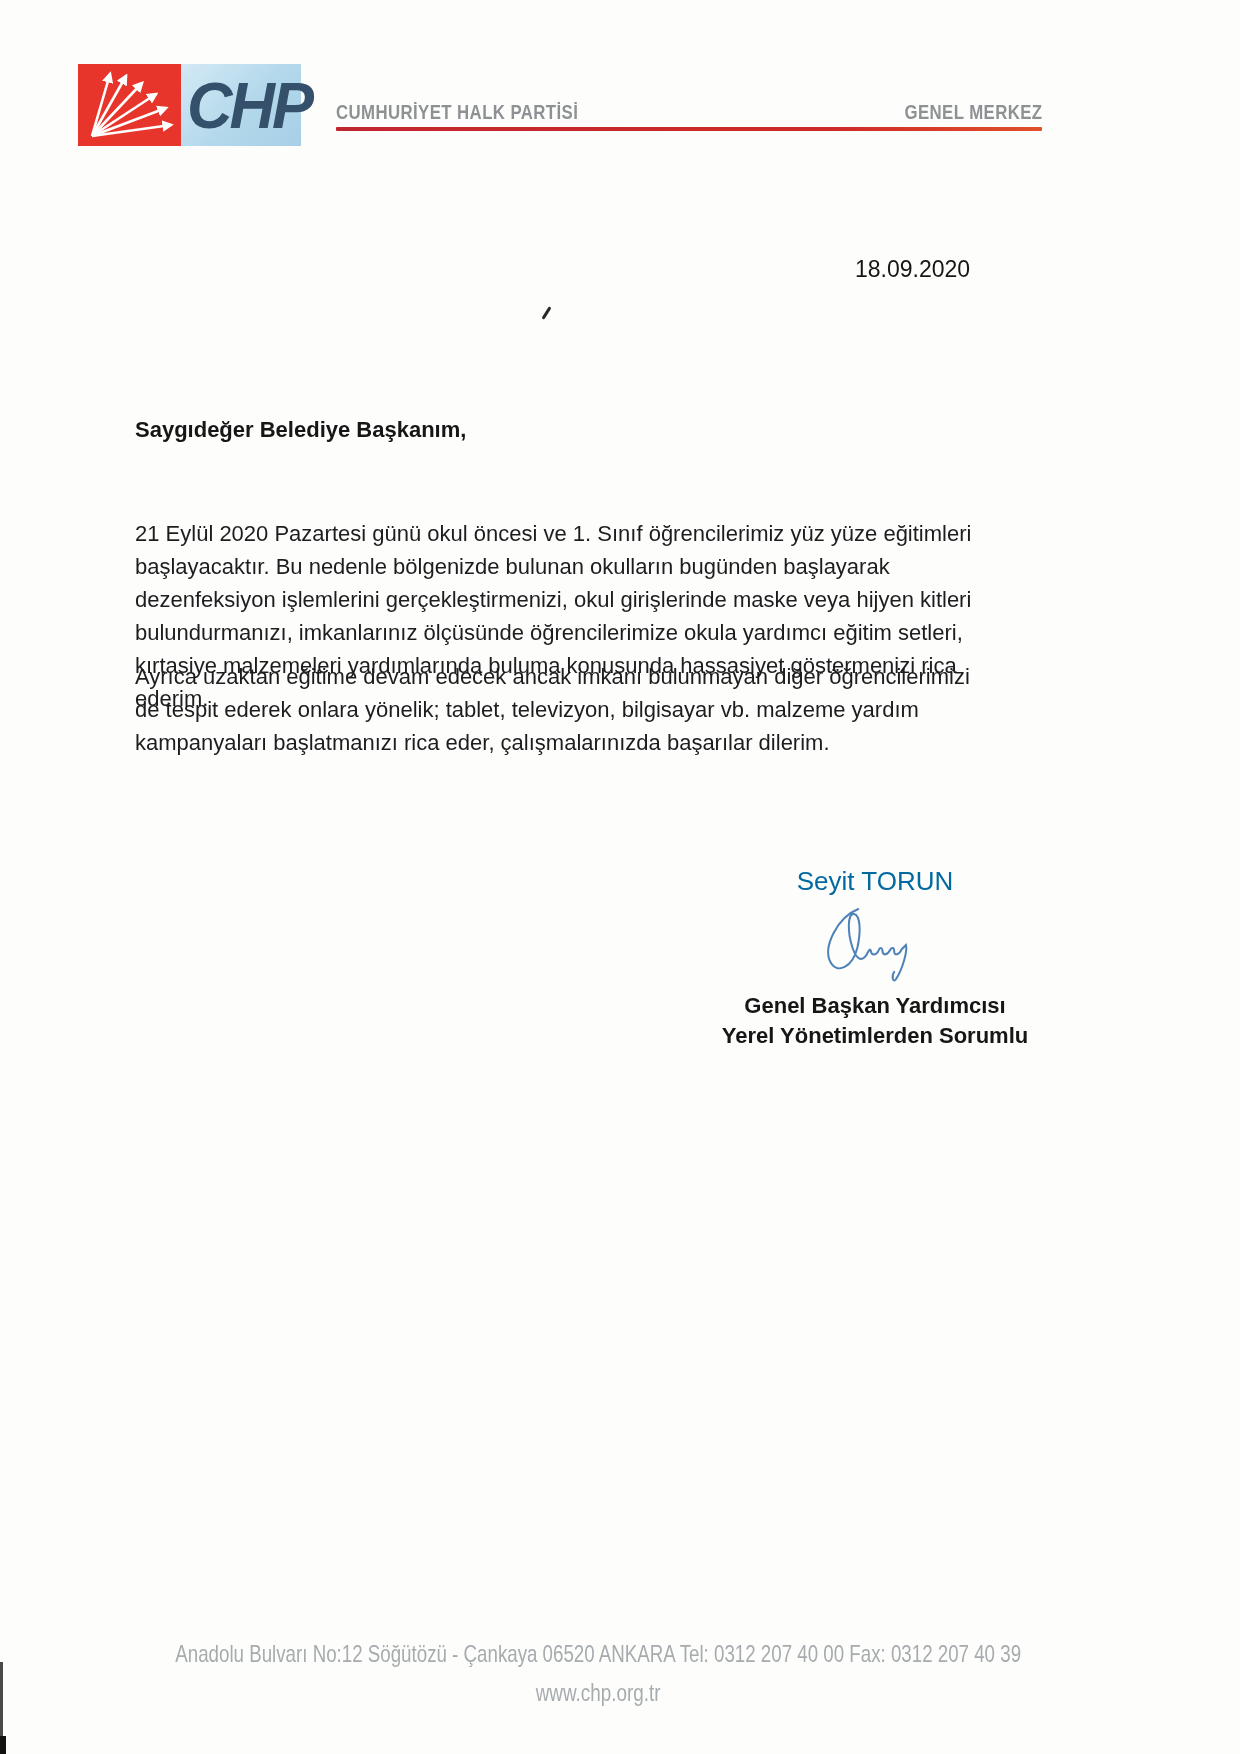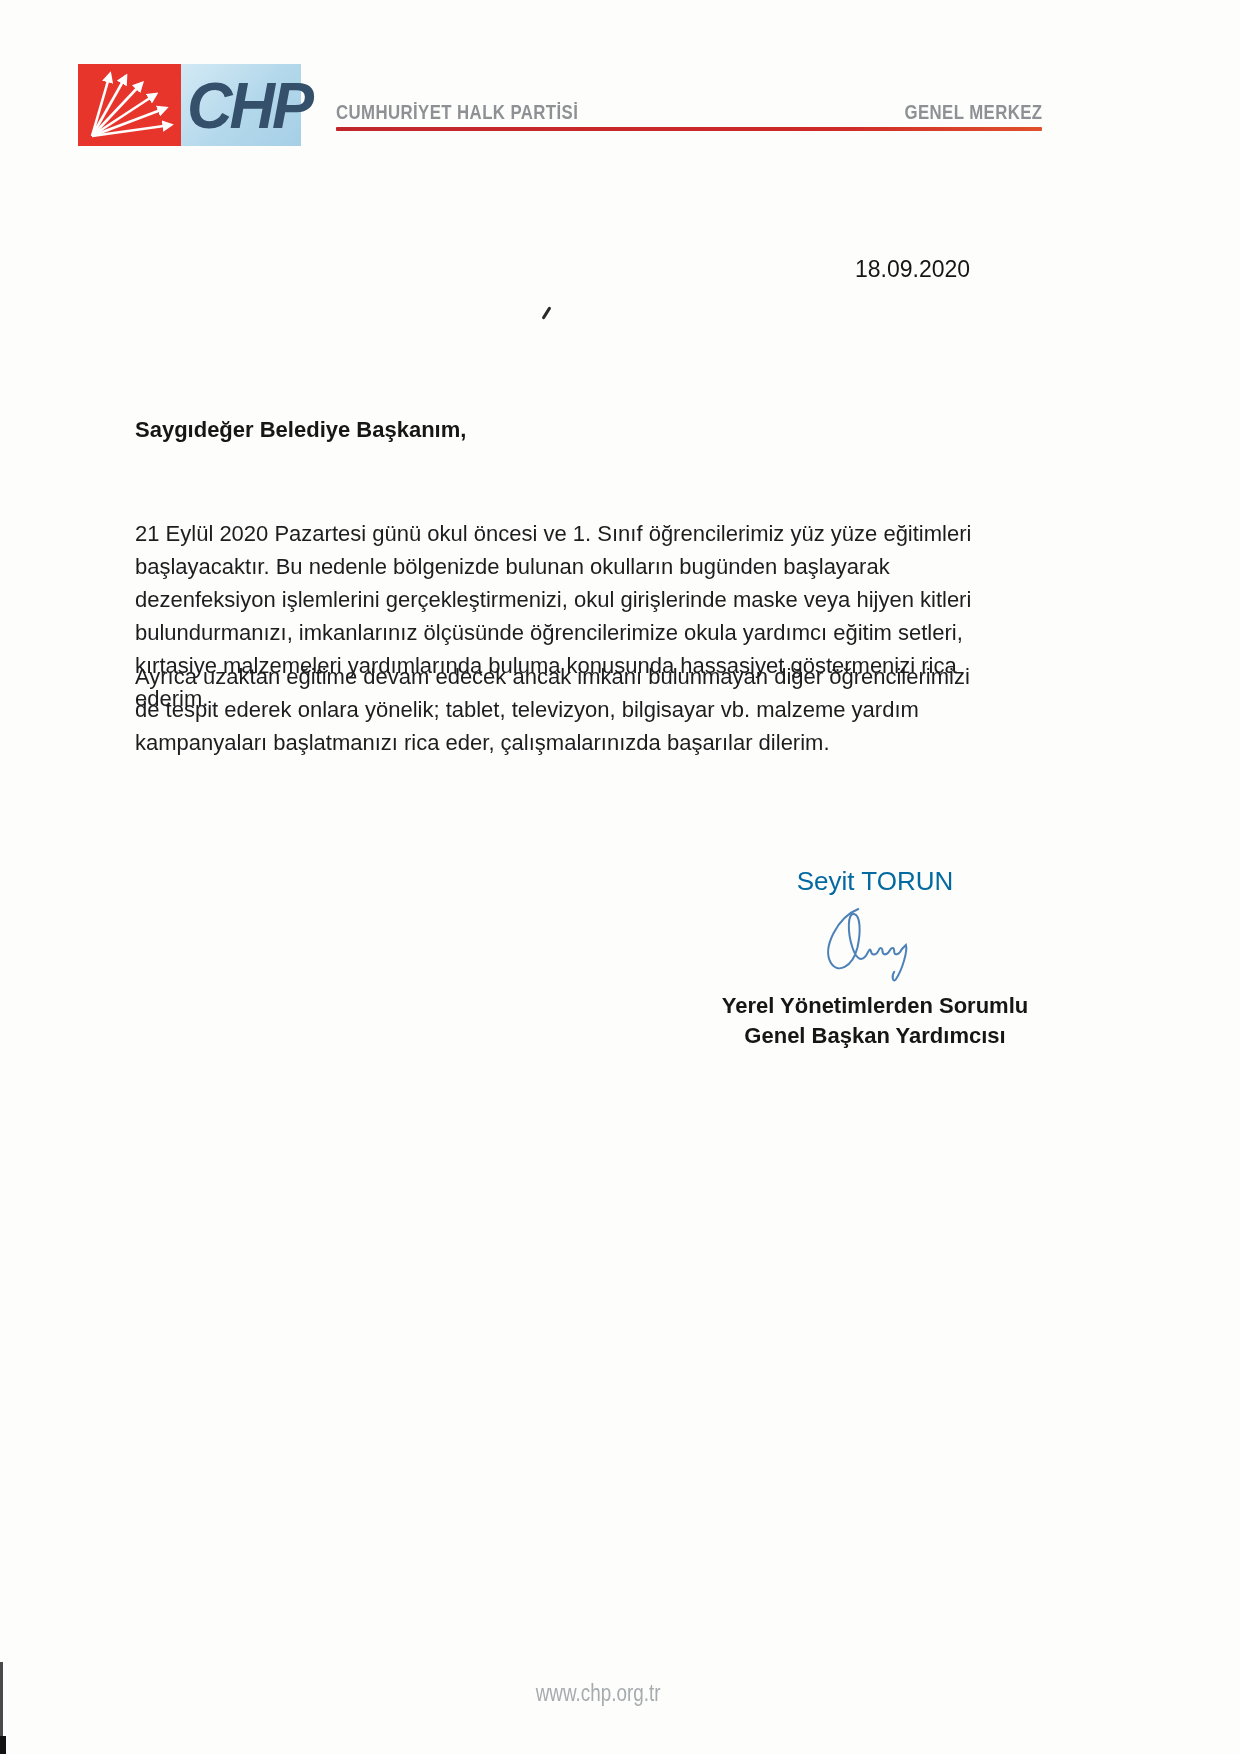--- a/index.html
+++ b/index.html
@@ -224,24 +224,27 @@
     <div class="sig-name">Seyit TORUN</div>
     <svg class="sig-scribble" viewBox="0 0 150 110" xmlns="http://www.w3.org/2000/svg">
       <path d="M55 12 C 30 22, 12 58, 22 76 C 30 90, 48 82, 54 58
                C 58 40, 58 20, 50 18 C 42 16, 42 40, 48 58
                C 52 70, 58 76, 64 68 C 67 63, 69 58, 70 62
                C 71 68, 76 68, 79 62 C 81 57, 84 58, 84 63
                C 85 68, 90 67, 93 61 C 95 57, 98 58, 98 63
                C 98 68, 104 67, 107 60 L 112 55
                C 114 62, 108 84, 100 96 C 97 101, 94 93, 98 87" fill="none" stroke="#4d82b8" stroke-width="2.4" stroke-linecap="round"></path>
     </svg>
+    <div class="sig-title">Genel Başkan Yardımcısı</div>
     <div class="sig-title">Yerel Yönetimlerden Sorumlu</div>
-    <div class="sig-title">Genel Başkan Yardımcısı</div>
-  </div>
-
+  </div>
+
+  <div class="footer-line footer-address">
+    <span>Anadolu Bulvarı No:12 Söğütözü - Çankaya 06520 ANKARA Tel: 0312 207 40 00 Fax: 0312 207 40 39</span>
+  </div>
   <div class="footer-line footer-website">
     <span>www.chp.org.tr</span>
   </div>
 
   <div class="edge-line"></div>
   <div class="edge-blob"></div>
 
 </div>
 
 </body></html>

